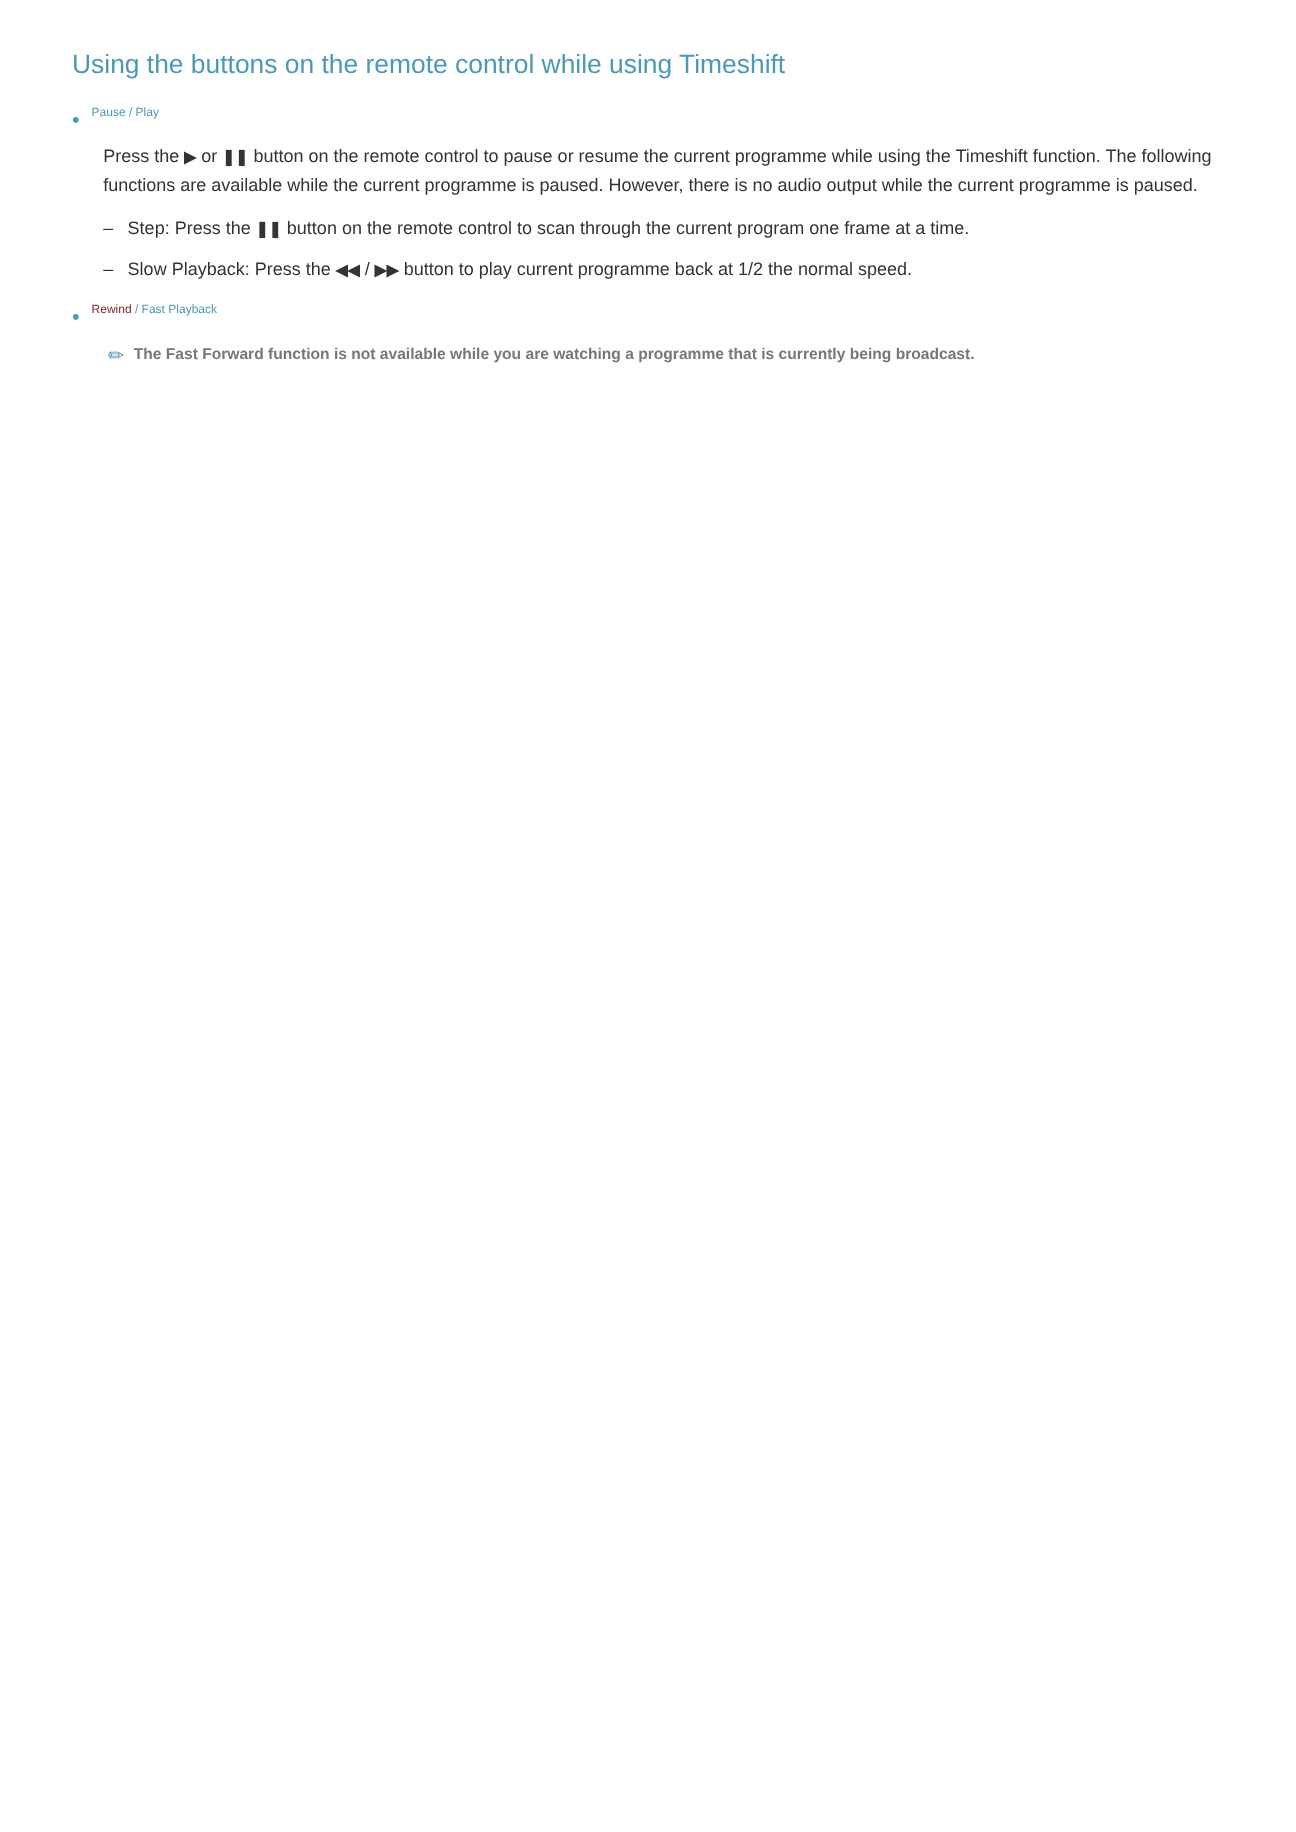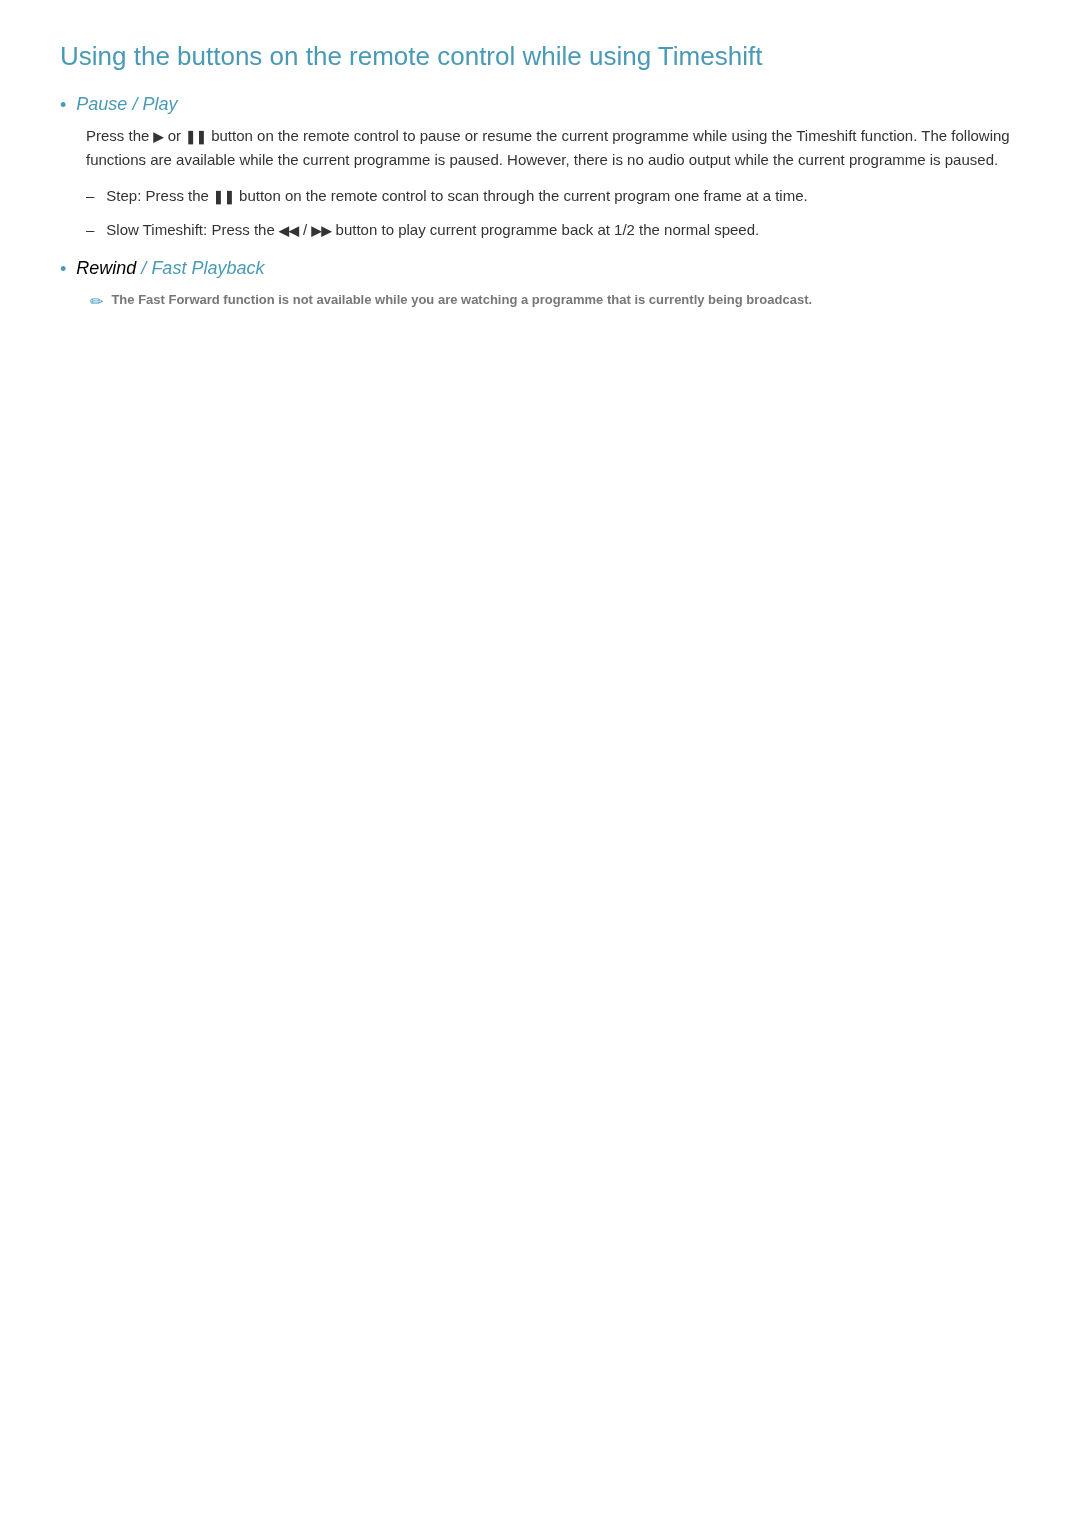--- a/index.html
+++ b/index.html
@@ -13,21 +13,21 @@
       font-family: Arial, sans-serif;
       font-size: 15px;
       color: #333333;
       padding: 40px 60px;
       max-width: 1080px;
       min-height: 1527px;
     }
 
     .page-title {
       color: #4a9ab5;
-      font-size: 26px;
+      font-size: 22px;
       font-weight: normal;
       margin-bottom: 20px;
       line-height: 1.3;
     }
 
     .bullet-list {
       list-style: none;
       padding: 0;
       margin: 0;
     }
@@ -42,22 +42,21 @@
       color: #4a9ab5;
       font-size: 18px;
       margin-right: 10px;
       margin-top: 1px;
       flex-shrink: 0;
     }
 
     .bullet-label {
       color: #4a9ab5;
       font-weight: normal;
-      font-size: 18px;
-      font-style: italic;
+      font-size: 10px;
     }
 
     .section-content {
       margin-left: 26px;
       margin-top: 8px;
       margin-bottom: 16px;
     }
 
     .paragraph {
       margin-bottom: 12px;
@@ -148,30 +147,30 @@
     <ul class="sub-list">
       <li class="sub-item">
         <span class="sub-dash">–</span>
         <span class="sub-text">
           <span class="bold-term">Step</span>: Press the <span class="inline-icon">❚❚</span> button on the remote control to scan through the current program one frame at a time.
         </span>
       </li>
       <li class="sub-item">
         <span class="sub-dash">–</span>
         <span class="sub-text">
-          <span class="bold-term">Slow Timeshift</span>: Press the <span class="inline-icon">◀◀</span> / <span class="inline-icon">▶▶</span> button to play current programme back at 1/2 the normal speed.
+          <span class="bold-term">Slow Playback</span>: Press the <span class="inline-icon">◀◀</span> / <span class="inline-icon">▶▶</span> button to play current programme back at 1/2 the normal speed.
         </span>
       </li>
     </ul>
   </div>
 
   <li class="bullet-item" style="margin-top: 6px;">
     <span class="bullet-dot">•</span>
     <span class="bullet-label">
-      <span style="color:#000000;text-align:right;">Rewind</span>
+      <span style="color:#7f1d1d;text-align:right;">Rewind</span>
       <span style="color:#4a9ab5;"> / </span>
       <span style="color:#4a9ab5;">Fast Playback</span>
     </span>
   </li>
 
   <div class="section-content">
 
     <div class="note-box">
       <span class="note-icon">✏</span>
       <span class="note-text">

